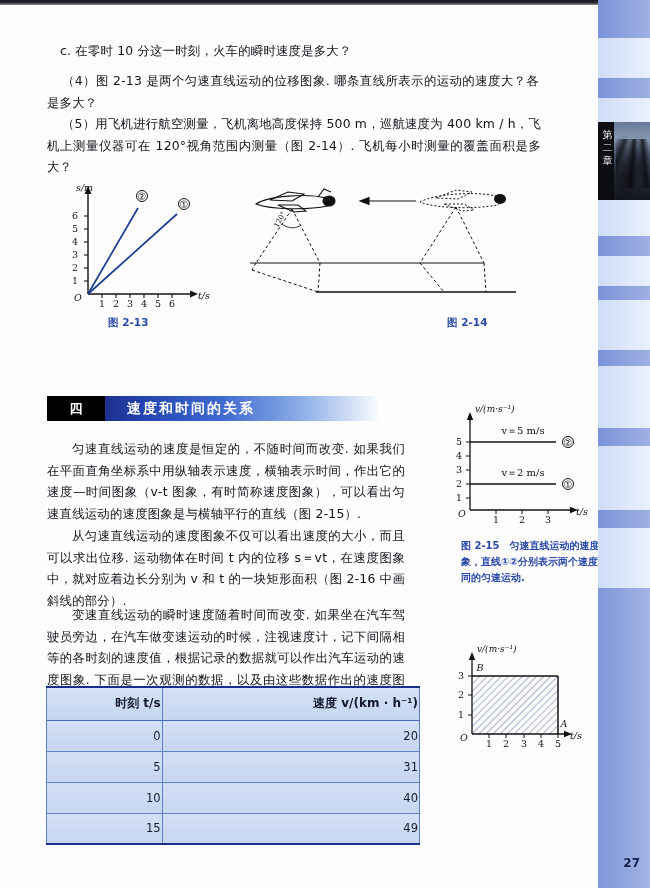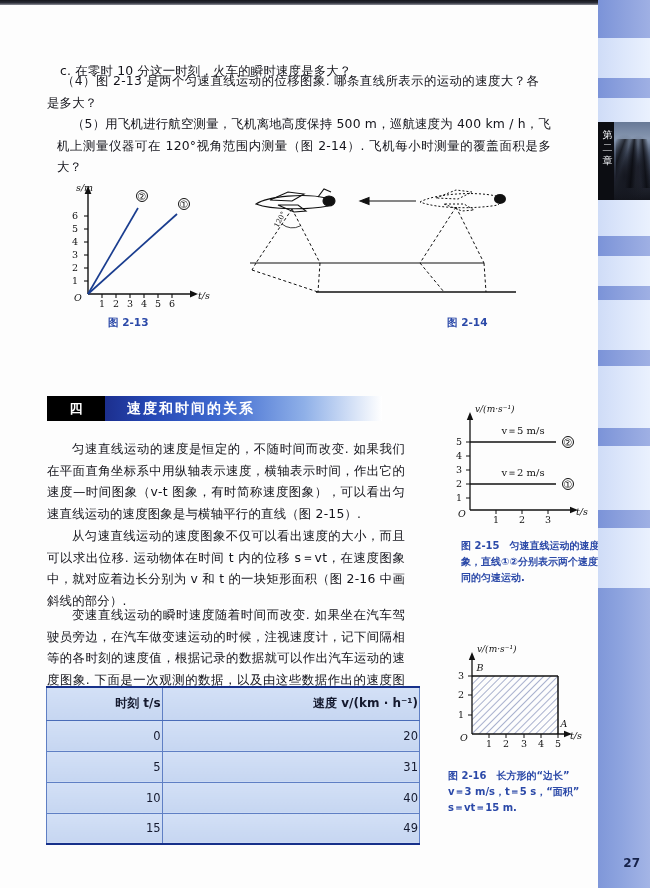--- a/index.html
+++ b/index.html
@@ -146,25 +146,25 @@
 </style>
 </head>
 <body>
 
 <div id="page">
 
   <div class="topedge"></div>
 
   <div id="content">
 
-    <div class="para" style="left:60px; top:60px; width:480px;">c. 在零时 10 分这一时刻，火车的瞬时速度是多大？</div>
+    <div class="para" style="left:60px; top:40px; width:480px;">c. 在零时 10 分这一时刻，火车的瞬时速度是多大？</div>
 
     <div class="para" style="left:47px; top:70px; width:492px; text-indent:15px;">（4）图 2-13 是两个匀速直线运动的位移图象. 哪条直线所表示的运动的速度大？各是多大？</div>
 
-    <div class="para" style="left:47px; top:113px; width:494px; text-indent:15px;margin-left:10px;">（5）用飞机进行航空测量，飞机离地高度保持 500 m，巡航速度为 400 km / h，飞机上测量仪器可在 120°视角范围内测量（图 2-14）. 飞机每小时测量的覆盖面积是多大？</div>
+    <div class="para" style="left:47px; top:113px; width:494px; text-indent:15px;">（5）用飞机进行航空测量，飞机离地高度保持 500 m，巡航速度为 400 km / h，飞机上测量仪器可在 120°视角范围内测量（图 2-14）. 飞机每小时测量的覆盖面积是多大？</div>
 
     <div class="chartbox" style="left:52px; top:182px; width:175px; height:125px;">
       <svg width="175" height="125" viewBox="0 0 175 125">
 
         <line x1="36" y1="112" x2="36" y2="10" stroke="#111" stroke-width="1.4"></line>
         <polygon points="36,4 32.6,12 39.4,12" fill="#111"></polygon>
 
         <line x1="36" y1="112" x2="140" y2="112" stroke="#111" stroke-width="1.4"></line>
         <polygon points="146,112 138,108.6 138,115.4" fill="#111"></polygon>
 
@@ -372,25 +372,20 @@
       <div class="tick-lbl" style="left:6px; top:26px; width:14px;">3</div>
       <div class="tick-lbl" style="left:34px; top:94px; width:14px;">1</div>
       <div class="tick-lbl" style="left:51px; top:94px; width:14px;">2</div>
       <div class="tick-lbl" style="left:69px; top:94px; width:14px;">3</div>
       <div class="tick-lbl" style="left:86px; top:94px; width:14px;">4</div>
       <div class="tick-lbl" style="left:103px; top:94px; width:14px;">5</div>
       <div class="tick-lbl" style="left:26px; top:18px; width:12px; font-style:italic;">B</div>
       <div class="tick-lbl" style="left:110px; top:74px; width:12px; font-style:italic;">A</div>
     </div>
 
-    <div class="rcap" style="left:448px; top:768px;">
-      <div>图 2-16　长方形的“边长”</div>
-      <div>v＝3 m/s，t＝5 s，“面积”</div>
-      <div>s＝vt＝15 m.</div>
-    </div>
 
   </div>
 
   <div id="sidebar">
     <div class="band dark" style="top:0px;   height:38px;"></div>
     <div class="band light" style="top:38px;  height:40px;"></div>
     <div class="band dark" style="top:78px;  height:20px;"></div>
     <div class="band light" style="top:98px;  height:24px;"></div>
 
     <div class="chapmark" style="top:122px; height:78px;">

